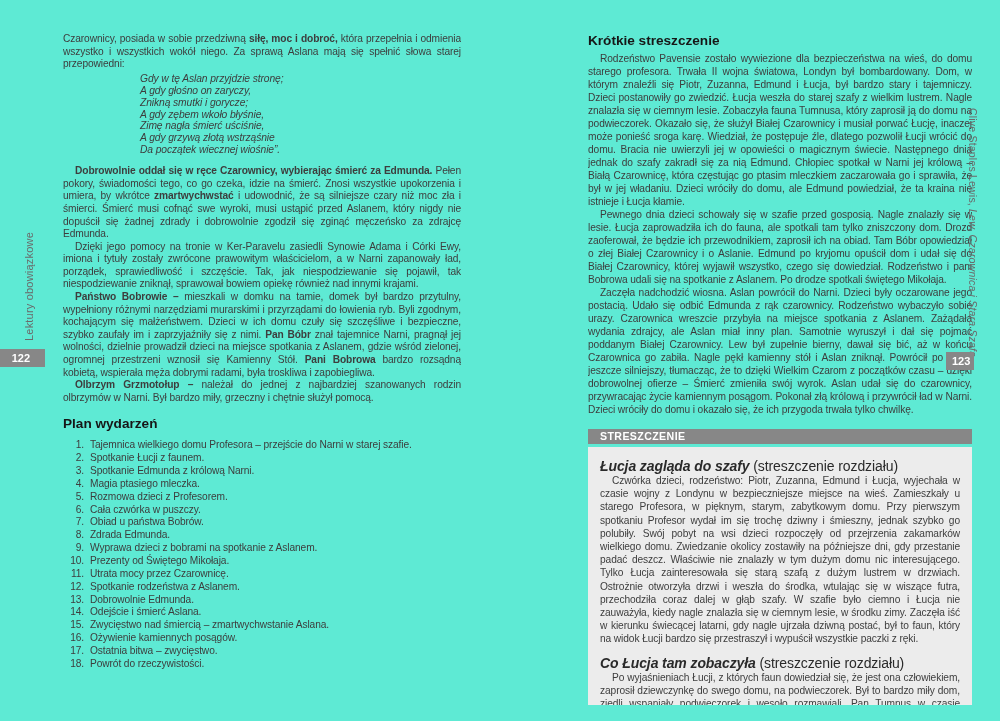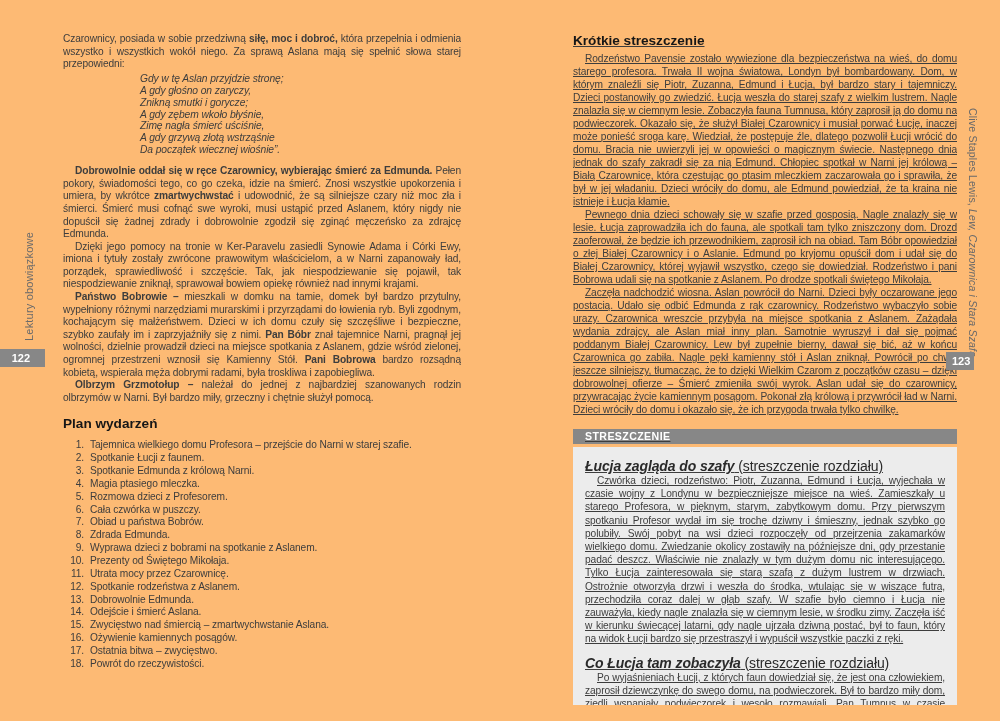--- a/index.html
+++ b/index.html
@@ -2,26 +2,26 @@
 <html><head>
 <meta charset="utf-8">
 <style>
   * { margin:0; padding:0; box-sizing:border-box; }
   html,body { background:#fff; }
   body {
     width:1000px; height:721px; position:relative; overflow:hidden;
     font-family:"Liberation Sans", sans-serif; color:#3d3d3d;
     -webkit-font-smoothing:antialiased;
   }
-  .spread { position:absolute; inset:0; background:#fdba74; }
+  .spread { position:absolute; inset:0; background:#5eead4; }
 
   
   .col { position:absolute; top:33px; font-size:10.2px; letter-spacing:-0.1px; }
   .col-left  { left:63px;  width:398px; height:680px; overflow:hidden; }
-  .col-right { left:573px; width:384px; height:672px; overflow:hidden;text-decoration:underline; }
+  .col-right { left:588px; width:384px; height:672px; overflow:hidden; }
 
   .body-p { text-align:justify; line-height:12.6px; }
   .col-right .body-p { line-height:13px; }
   .indent { text-indent:12px; }
 
   
   .poem { margin:2px 0 9px 77px; font-style:italic; line-height:11.9px; font-size:10.3px; }
 
   
   .h-section { font-size:13.6px; font-weight:bold; color:#161616; letter-spacing:0; }

